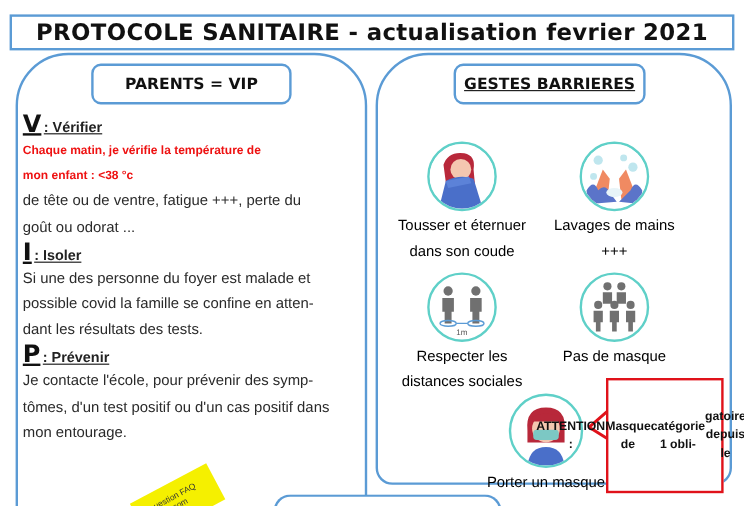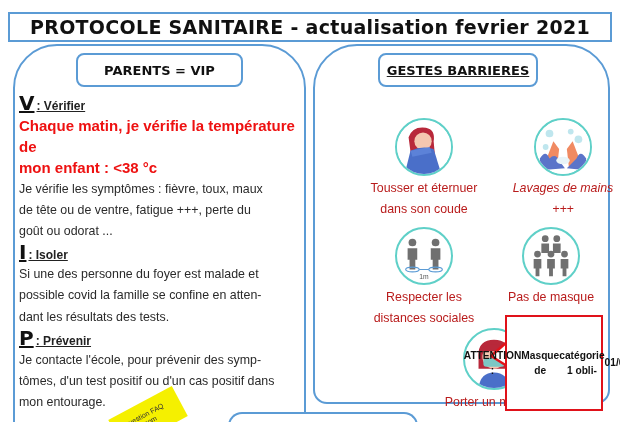--- a/index.html
+++ b/index.html
@@ -28,36 +28,36 @@
     display: flex; align-items: center; justify-content: center; background: #fff;
   }
   .pill span { font-family: "DejaVu Sans", sans-serif; font-weight: 900; font-size: 13px; color: #111; }
   .pill.left { left: 76px; top: 53px; width: 167px; }
   .pill.right { left: 378px; top: 53px; width: 160px; text-decoration: underline; }
 
   .content { position: absolute; left: 19px; top: 93px; width: 285px; font-size: 12.4px; line-height: 21.2px; }
   .sec-head { display: flex; align-items: baseline; gap: 2px; height: 22px; }
   .sec-letter { font-family: "DejaVu Sans", sans-serif; font-weight: 900; font-size: 20px; text-decoration: underline; color: #111; }
   .sec-label { font-size: 12px; font-weight: bold; text-decoration: underline; color: #222; }
-  .red { color: #ee1111; font-weight: bold; font-size: 15px; }
+  .red { color: #ee1111; font-weight: bold; font-size: 10px; }
   .para { color: #2a2a2a; }
 
   .sticker {
     position: absolute; left: 112px; top: 401px; width: 72px; height: 34px;
     background: #f5f000; transform: rotate(-28deg); transform-origin: center;
     font-size: 7px; color: #333; display: flex; flex-direction: column; align-items: center; justify-content: center; line-height: 8px;
   }
 
-  .gesture { position: absolute; text-align: center; font-size: 12.4px; line-height: 21px; color: #b91c1c; margin-left: 39px; }
+  .gesture { position: absolute; text-align: center; font-size: 12.4px; line-height: 21px; color: #000000; }
   .circle {
     width: 58px; height: 58px; border-radius: 50%; border: 2.5px solid #5fd0c8; background: #fff;
     margin: 0 auto 2px auto; display: flex; align-items: center; justify-content: center; overflow: hidden;
   }
   .g1 { left: 325px; top: 118px; width: 120px; }
-  .g2 { left: 464px; top: 118px; width: 120px; font-style: italic; }
+  .g2 { left: 452px; top: 118px; width: 120px; }
   .g3 { left: 325px; top: 227px; width: 120px; }
   .g4 { left: 452px; top: 227px; width: 120px; }
   .g5 { left: 395px; top: 328px; width: 120px; }
   .g5 .circle { width: 62px; height: 62px; }
 
   .callout {
     position: absolute; left: 505px; top: 315px; width: 98px; height: 96px;
     border: 2.5px solid #e0121a; background: #fff;
     display: flex; flex-direction: row; align-items: center; justify-content: center; text-align: center;
     font-size: 10.2px; font-weight: bold; line-height: 15.4px; color: #111;
@@ -81,21 +81,20 @@
   <span>PARENTS = VIP</span>
 </div>
 
 <div class="content">
   <div class="sec-head">
     <span class="sec-letter">V</span>
     <span class="sec-label">: Vérifier</span>
   </div>
   <div class="red">Chaque matin, je vérifie la température de</div>
   <div class="red">mon enfant : &lt;38 °c</div>
-  <div class="para">Je vérifie les symptômes : fièvre, toux,  maux</div>
   <div class="para">de tête ou de ventre, fatigue +++, perte du</div>
   <div class="para">goût ou odorat ...</div>
 
   <div class="sec-head">
     <span class="sec-letter">I</span>
     <span class="sec-label">: Isoler</span>
   </div>
   <div class="para">Si une des personne du foyer est malade et</div>
   <div class="para">possible covid la famille se confine en atten-</div>
   <div class="para">dant les résultats des tests.</div>
@@ -200,16 +199,17 @@
   <div>Porter un masque</div>
 </div>
 
 <svg class="callout-tail" viewBox="0 0 18 28">
   <path d="M17 2 L1 16 L17 26" fill="#fff" stroke="#e0121a" stroke-width="2.5"></path>
 </svg>
 <div class="callout">
   <div>ATTENTION :</div>
   <div>Masque de</div>
   <div>catégorie 1 obli-</div>
+  <div>gatoire depuis le</div>
   <div>01/02/21</div>
 </div>
 
 <div class="bottom-box"></div>
 
 </body></html>

